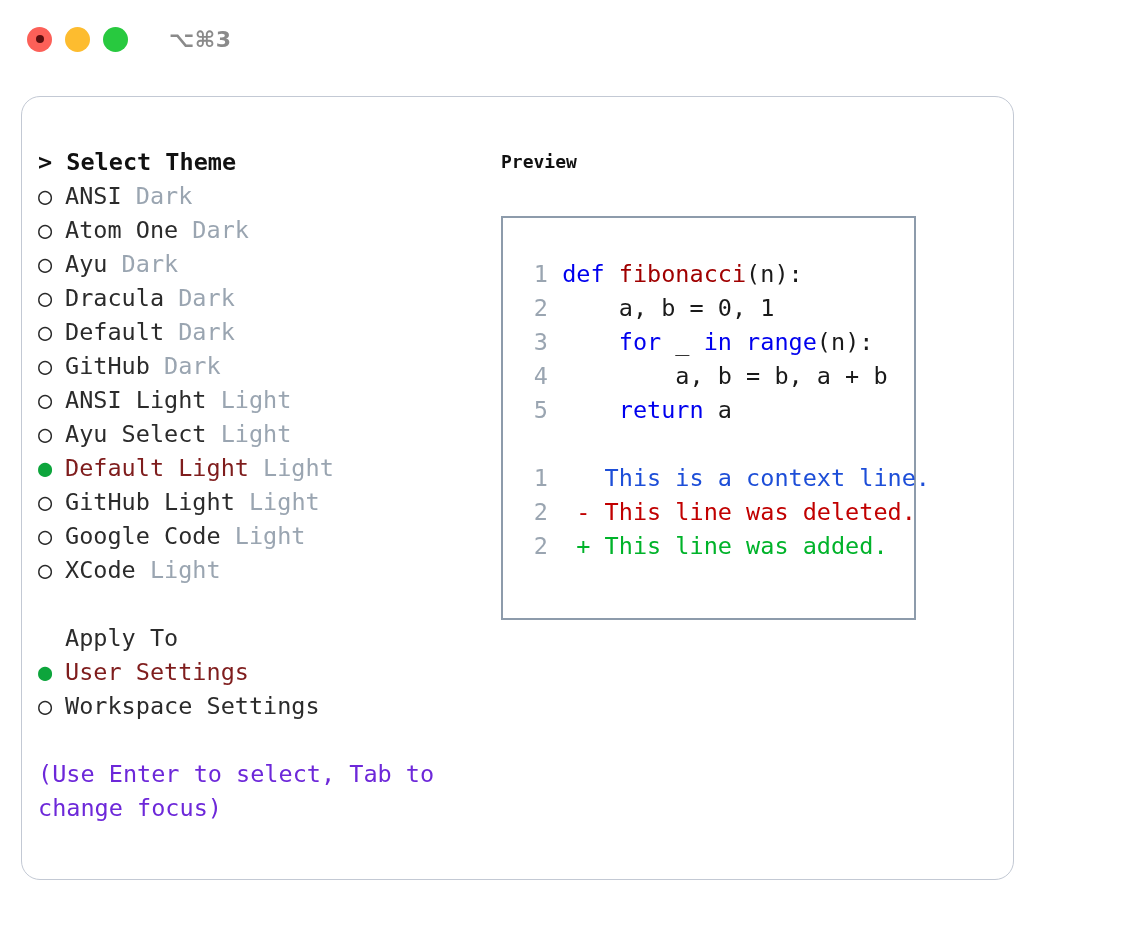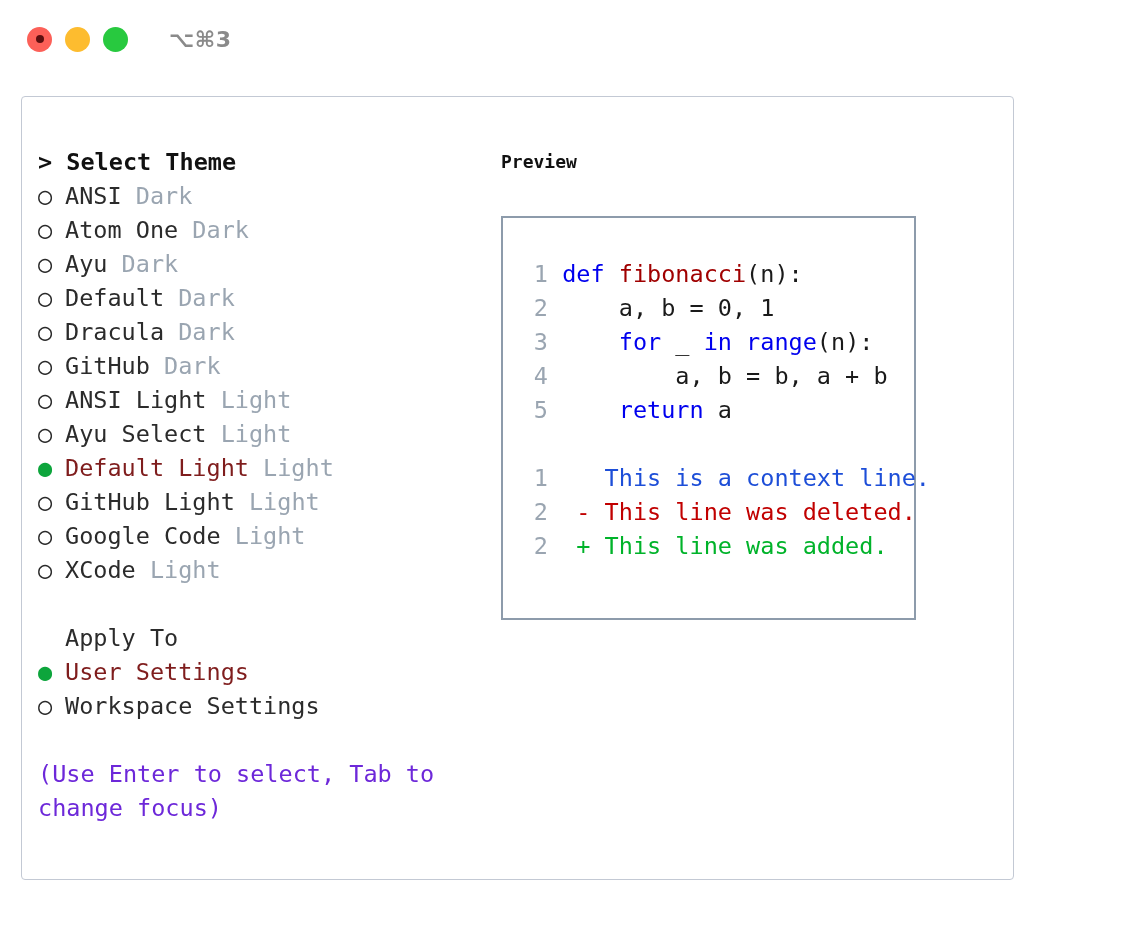--- a/index.html
+++ b/index.html
@@ -65,21 +65,21 @@
   }
 
   
   .panel {
     position: absolute;
     left: 21px;
     top: 96px;
     width: 993px;
     height: 784px;
     border: 1.5px solid #c3c9d4;
-    border-radius: 4px;
+    border-radius: 19px;
     box-sizing: border-box;
     background: #ffffff;
   }
 
   .columns {
     position: absolute;
     left: 0; top: 0;
     width: 100%;
     height: 100%;
   }
@@ -201,22 +201,22 @@
     <div class="columns">
 
       <div class="left-col">
 
         <div class="row row-header">&gt; Select Theme</div>
 
         <div id="theme-list">
             <div class="row"><span class="marker bullet-empty">○</span><span class="theme-name">ANSI </span><span class="tag">Dark</span></div>
             <div class="row"><span class="marker bullet-empty">○</span><span class="theme-name">Atom One </span><span class="tag">Dark</span></div>
             <div class="row"><span class="marker bullet-empty">○</span><span class="theme-name">Ayu </span><span class="tag">Dark</span></div>
+            <div class="row"><span class="marker bullet-empty">○</span><span class="theme-name">Dracula </span><span class="tag">Dark</span></div>
             <div class="row"><span class="marker bullet-empty">○</span><span class="theme-name">Default </span><span class="tag">Dark</span></div>
-            <div class="row"><span class="marker bullet-empty">○</span><span class="theme-name">Dracula </span><span class="tag">Dark</span></div>
             <div class="row"><span class="marker bullet-empty">○</span><span class="theme-name">GitHub </span><span class="tag">Dark</span></div>
             <div class="row"><span class="marker bullet-empty">○</span><span class="theme-name">ANSI Light </span><span class="tag">Light</span></div>
             <div class="row"><span class="marker bullet-empty">○</span><span class="theme-name">Ayu Select </span><span class="tag">Light</span></div>
             <div class="row"><span class="marker bullet-filled">●</span><span class="theme-name selected">Default Light </span><span class="tag">Light</span></div>
             <div class="row"><span class="marker bullet-empty">○</span><span class="theme-name">GitHub Light </span><span class="tag">Light</span></div>
             <div class="row"><span class="marker bullet-empty">○</span><span class="theme-name">Google Code </span><span class="tag">Light</span></div>
             <div class="row"><span class="marker bullet-empty">○</span><span class="theme-name">XCode </span><span class="tag">Light</span></div>
           </div>
 
         <div class="section-gap"></div>

